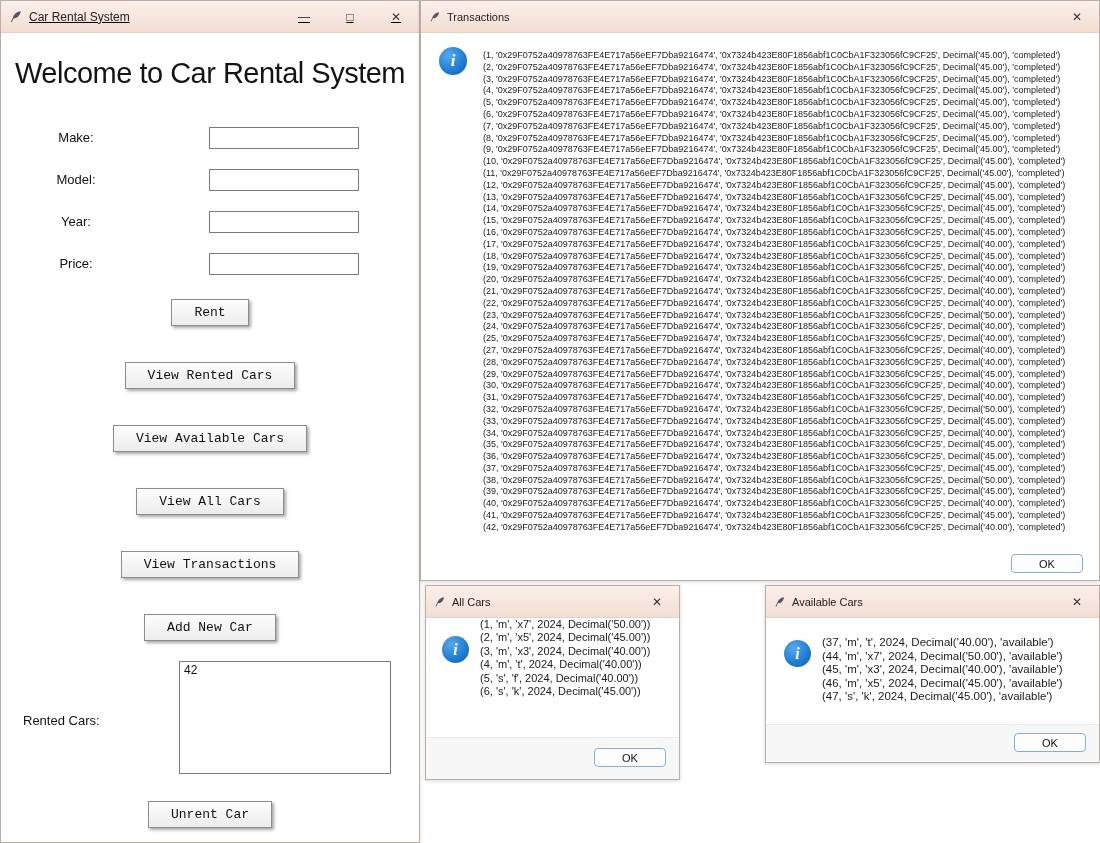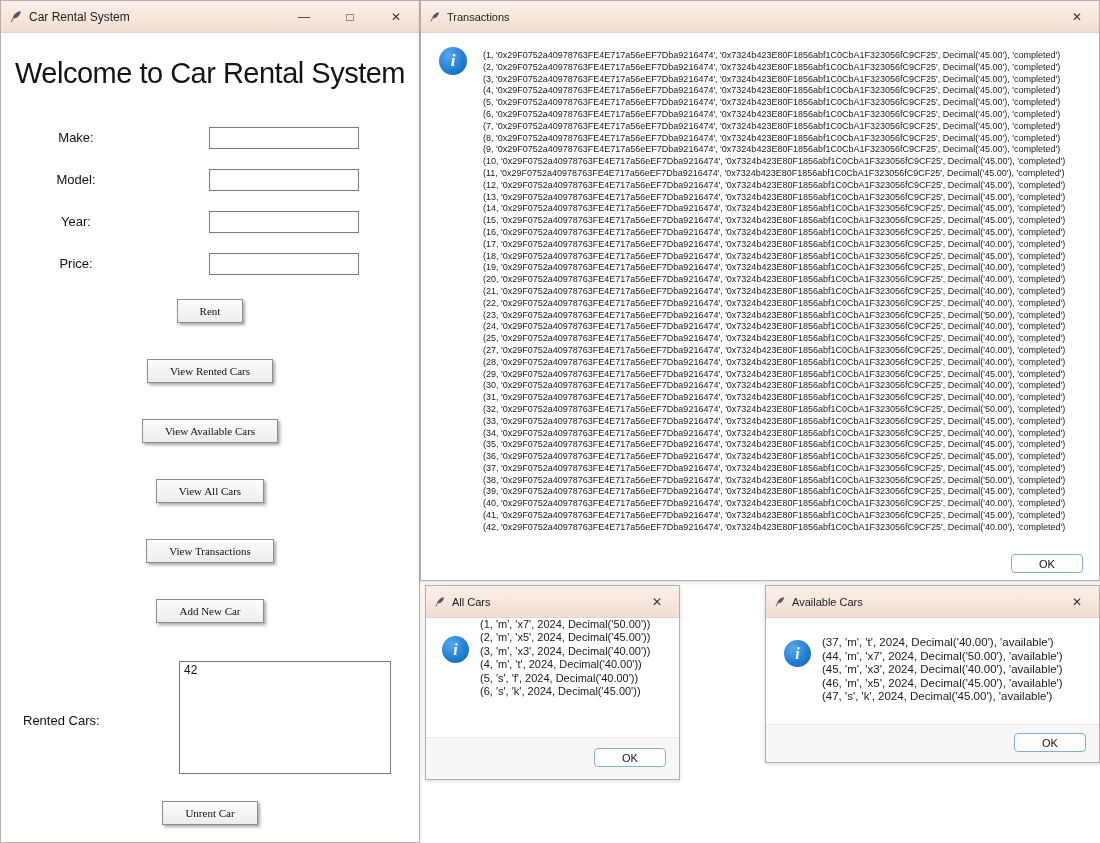--- a/index.html
+++ b/index.html
@@ -12,36 +12,36 @@
               background:linear-gradient(180deg,#fbf0ea,#f3ddd2); border-bottom:1px solid #e3d2c8; }
   .titlebar .win-icon { display:inline-flex; margin:0 6px 0 8px; }
   .titlebar .title { font-size:12px; color:#222; white-space:nowrap; }
   .controls { margin-left:auto; display:flex; height:100%; }
   .ctrl { width:46px; height:100%; display:flex; align-items:center; justify-content:center;
           font-size:12px; color:#333; cursor:default; }
   .dlg-close { width:44px; }
 
   
   .main-win { left:0; top:0; width:420px; height:843px; }
-  .main-win .titlebar { height:32px; }
+  .main-win .titlebar { height:32px;text-decoration:underline; }
   .main-body { position:absolute; top:32px; left:0; right:0; bottom:0; }
   .heading { position:absolute; top:24px; left:0; right:0; text-align:center;
              font-size:29px; color:#141414; letter-spacing:-0.5px; }
   .form { position:absolute; top:86px; left:0; right:0; }
   .form-row { position:relative; height:42px; }
   .form-row label { position:absolute; left:38px; width:74px; top:11px; text-align:center;
                     font-size:13px; color:#111; }
   .form-row input { position:absolute; left:208px; top:8px; width:150px; height:22px;
                     border:1px solid #7a7a7a; font-size:13px; padding:1px 4px;
                     font-family:"Liberation Sans", sans-serif; background:#fff; }
   .btn-stack { position:absolute; top:266px; left:0; right:0; display:flex;
                flex-direction:column; align-items:center; gap:36px; }
-  .push-btn { display:inline-block; font-size:11px; color:#111; background:linear-gradient(180deg,#fdfdfd,#ececec);
+  .push-btn { display:inline-block; font-size:13px; color:#111; background:linear-gradient(180deg,#fdfdfd,#ececec);
               border:1px solid #8d8d8d; padding:5px 22px; box-shadow:2px 2px 3px rgba(0,0,0,.35);
-              font-family:Liberation Serif, serif; cursor:default; white-space:nowrap; }
+              font-family:Liberation Mono, monospace; cursor:default; white-space:nowrap; }
   .rented-label { position:absolute; left:22px; top:680px; font-size:13px; color:#111; }
   .listbox { position:absolute; left:178px; top:628px; width:212px; height:113px;
              border:1px solid #7a7a7a; background:#fff; overflow:hidden; padding:1px 4px; }
   .list-item { font-size:12px; color:#111; line-height:15px; }
   .unrent-wrap { position:absolute; top:768px; left:0; right:0; text-align:center; }
 
   
   .dlg .titlebar { height:32px; }
   .dlg .titlebar .title { font-size:11px; }
   .info-icon { position:absolute; border-radius:50%;

